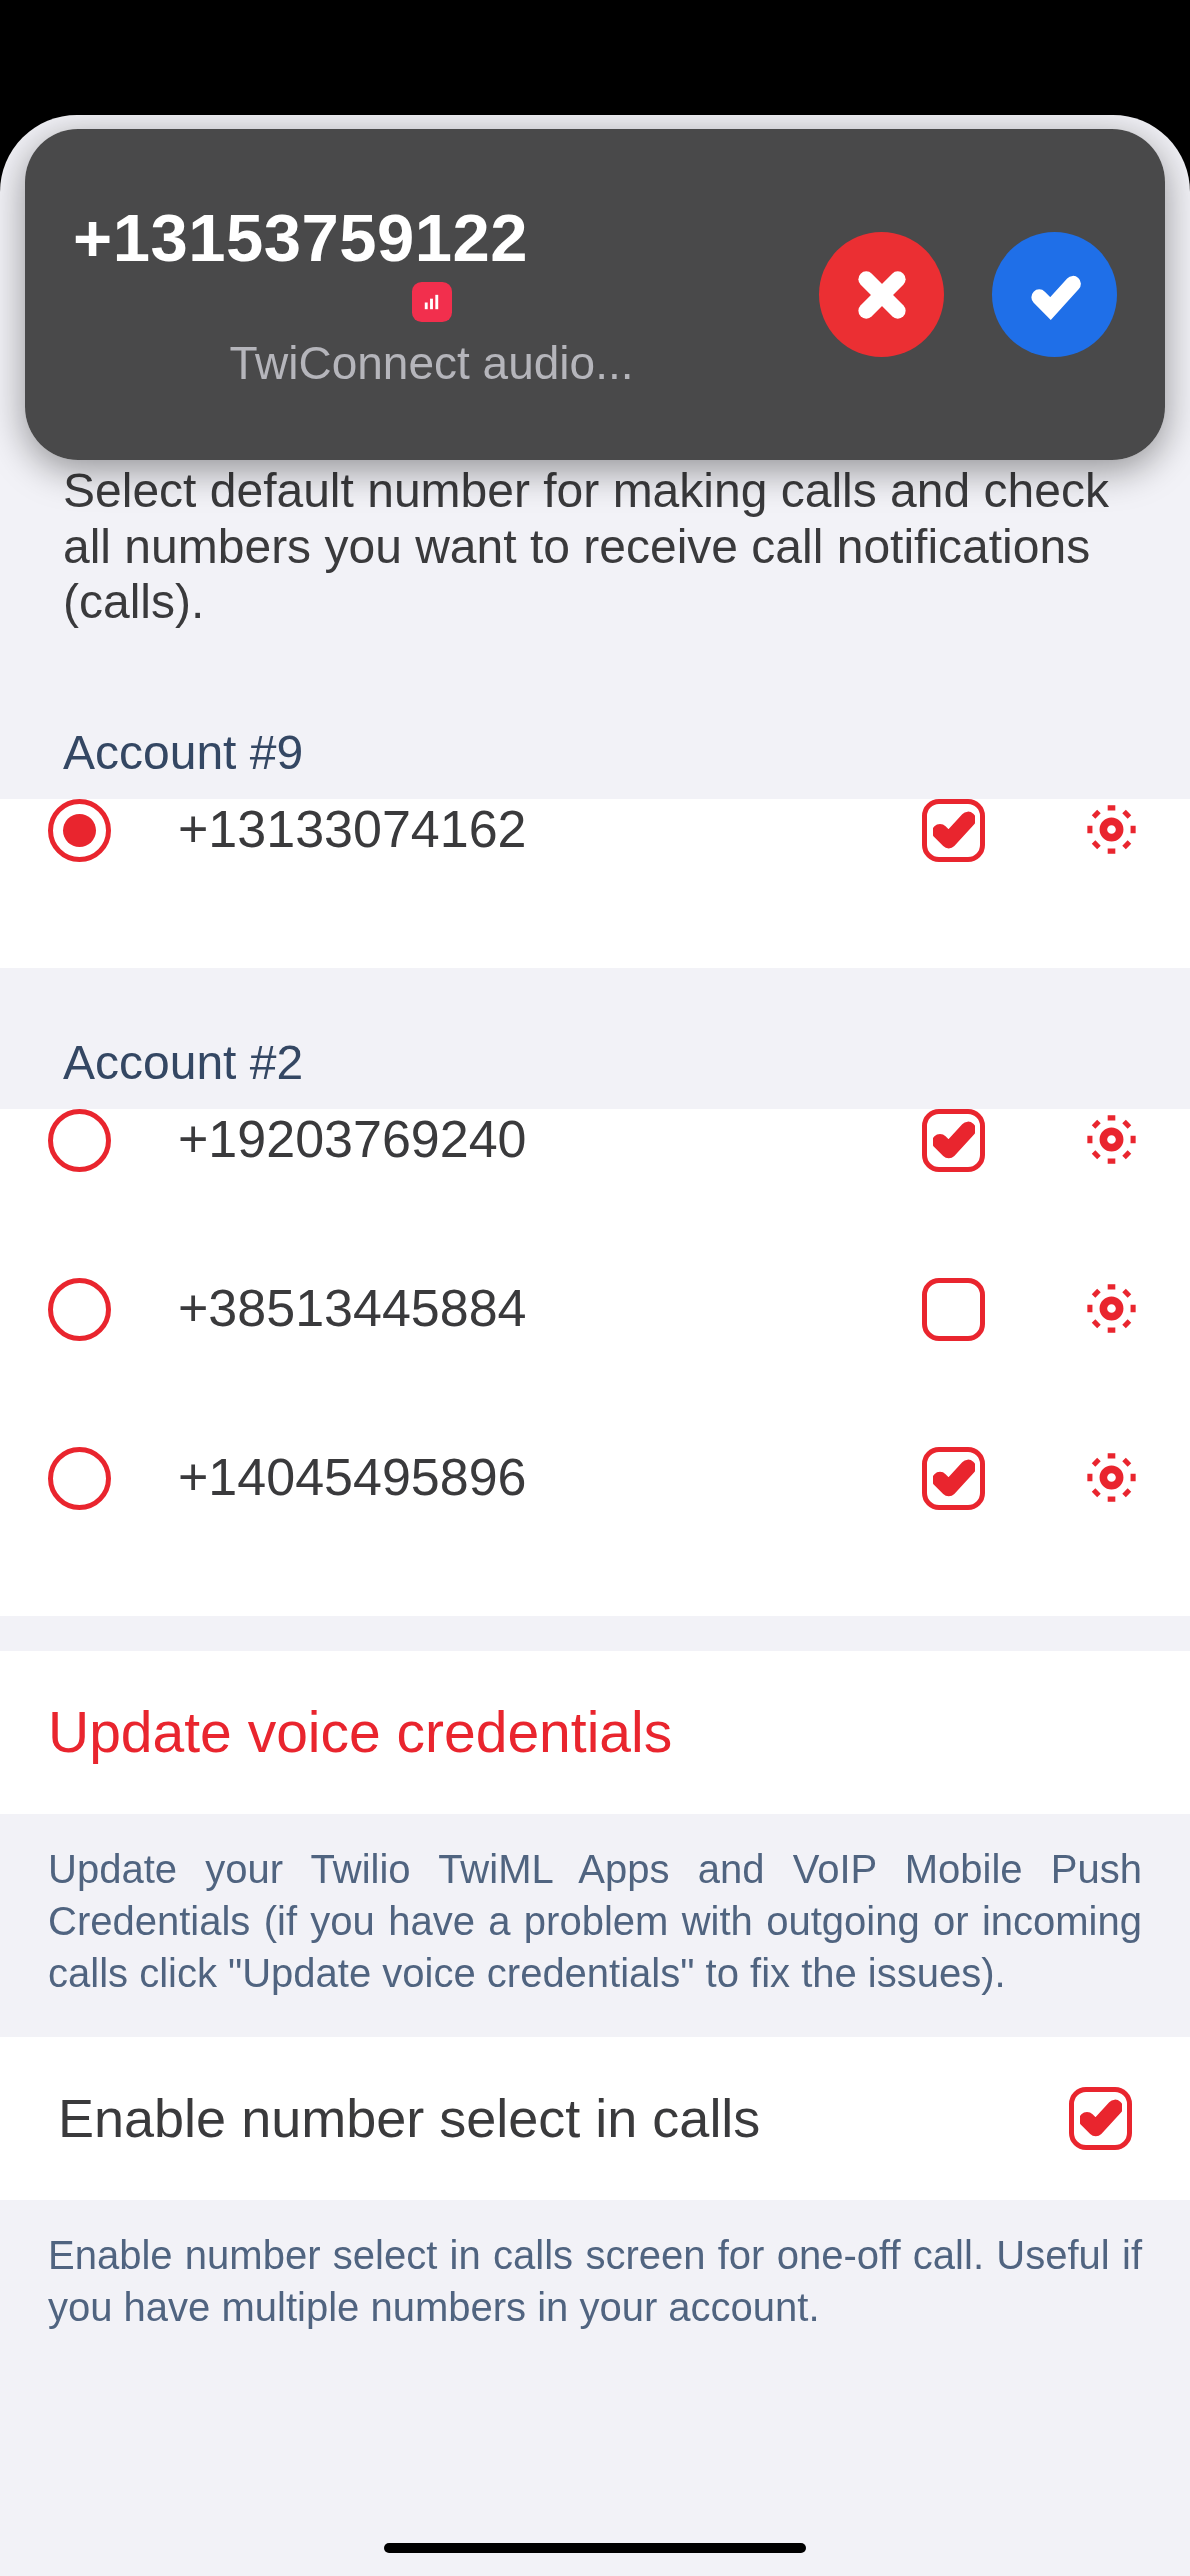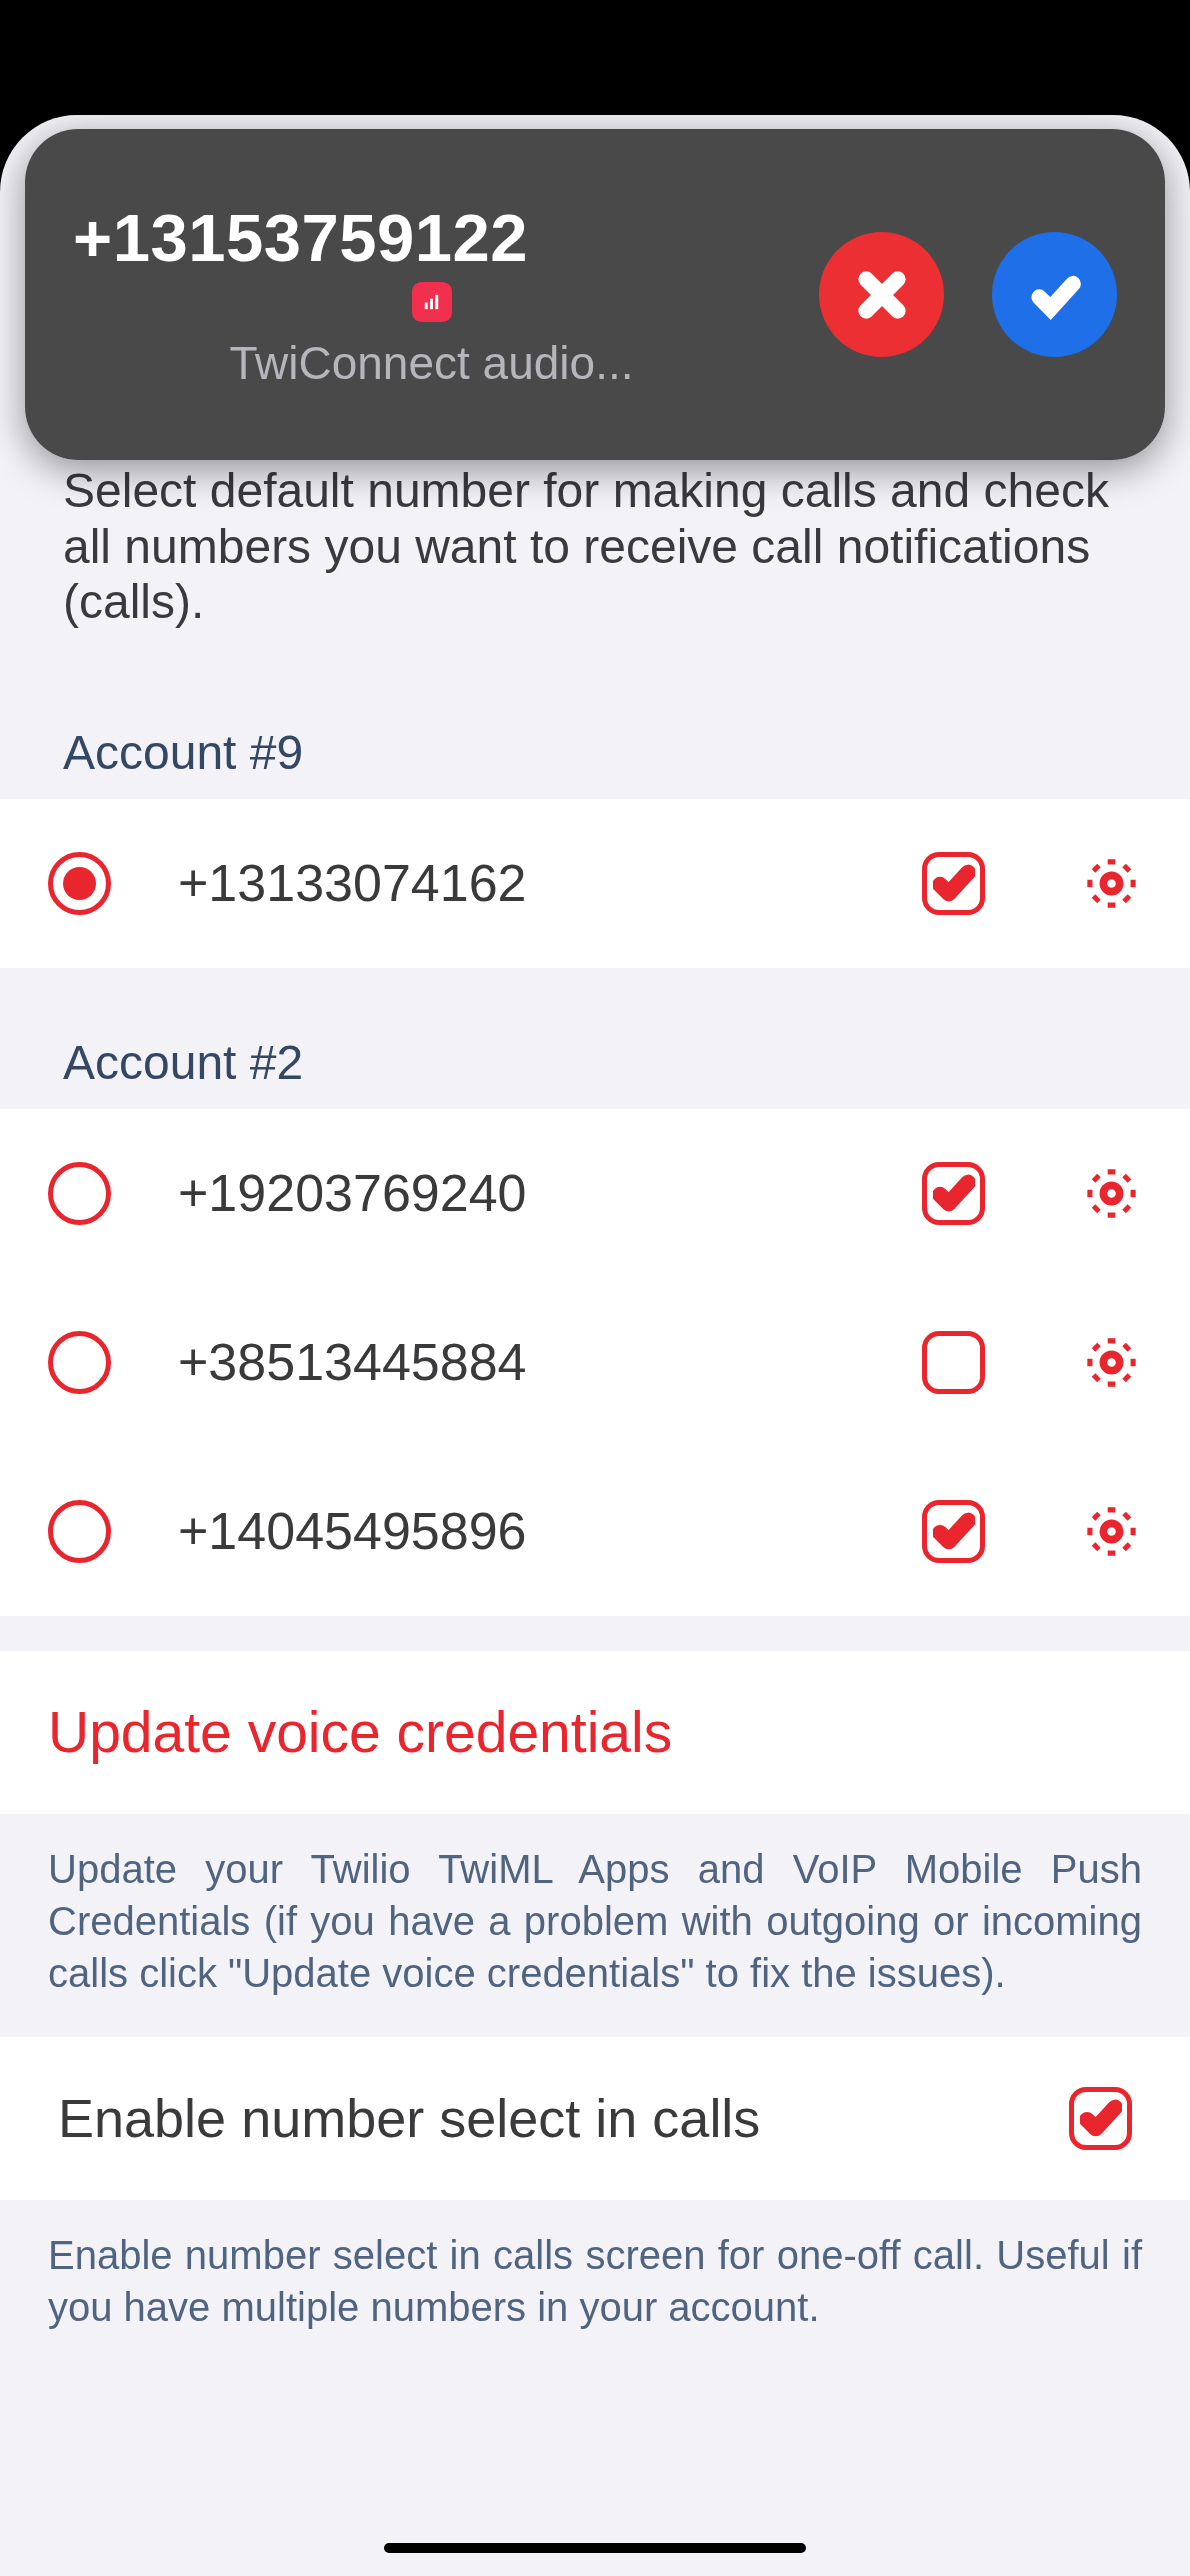--- a/index.html
+++ b/index.html
@@ -87,21 +87,21 @@
     padding: 96px 63px 19px 63px;
     color: #344763;
     font-size: 48px;
     font-weight: 400;
   }
   .section-header.tight { padding-top: 67px; }
 
   .row {
     background: #fff;
     display: flex;
-    align-items: center;
+    align-items: flex-start;
     height: 169px;
     padding: 0 48px 0 48px;
     gap: 38px;
   }
   .row + .row { border-top: 0; }
 
   .radio {
     width: 63px; height: 63px;
     border: 5.8px solid #e9252e;
     border-radius: 50%;

